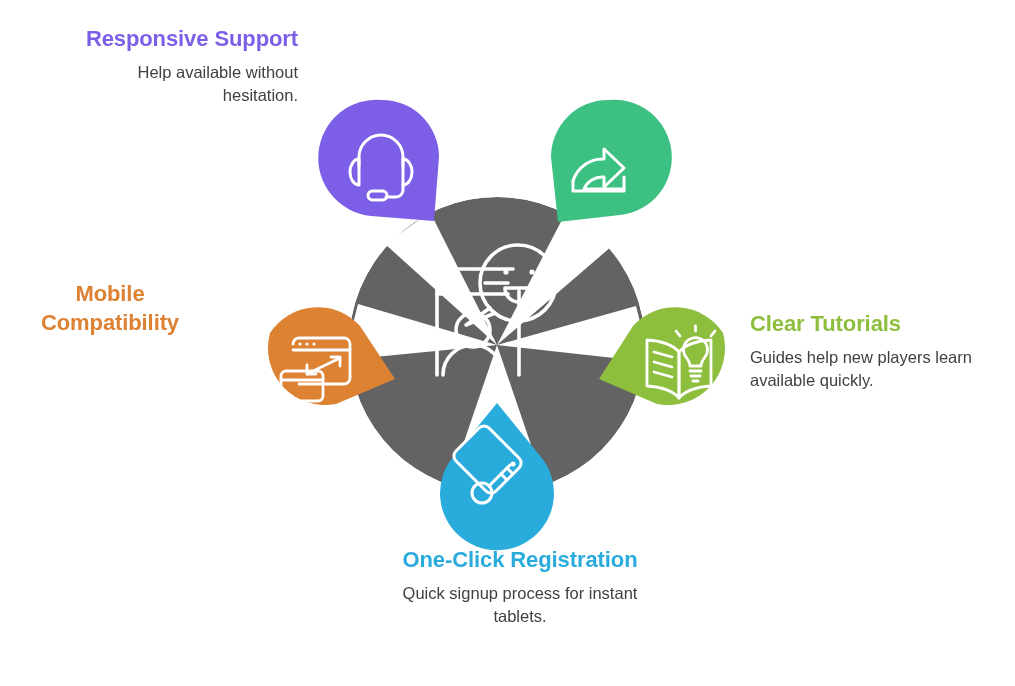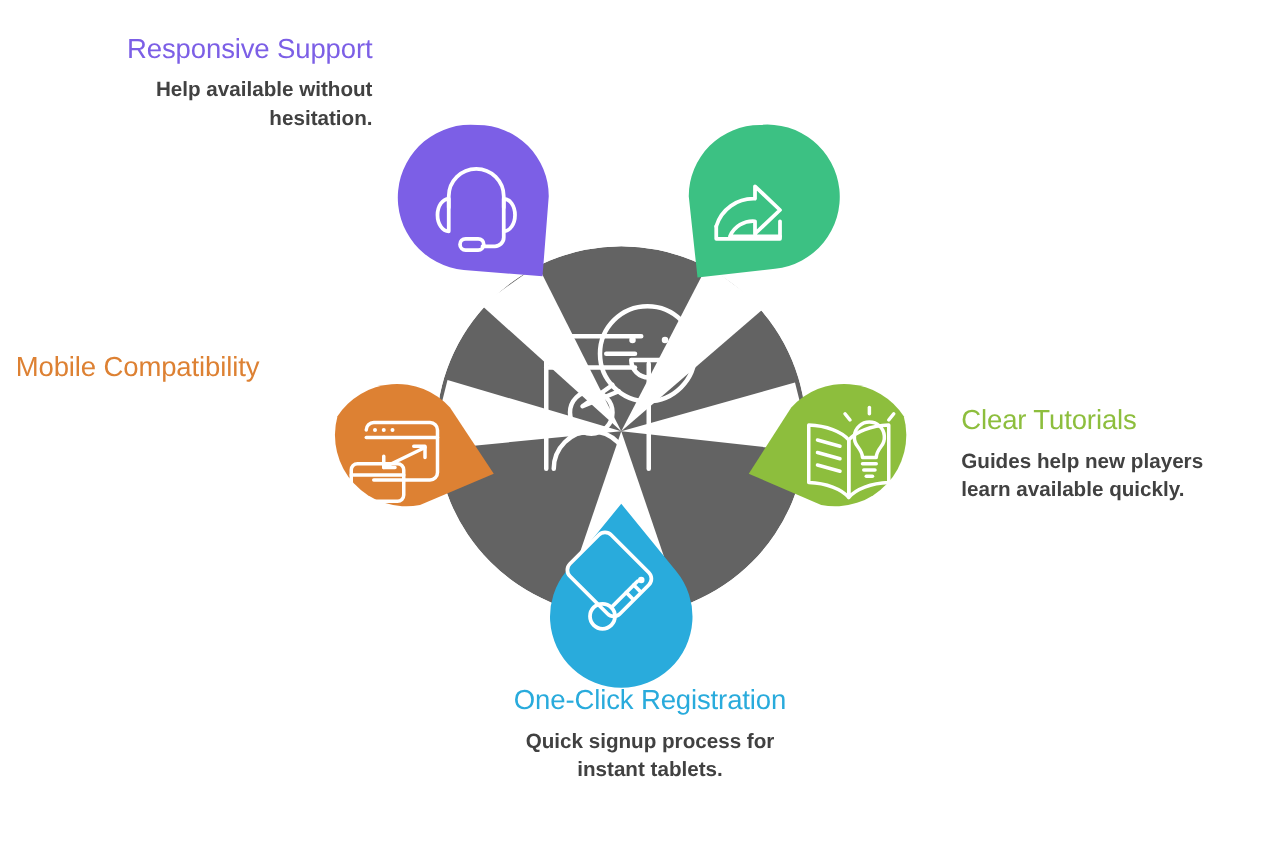--- a/index.html
+++ b/index.html
@@ -24,45 +24,44 @@
     left: 0;
     top: 0;
     width: 1015px;
     height: 686px;
   }
   .callout {
     position: absolute;
   }
   .callout-title {
     font-size: 22px;
-    font-weight: normal;
+    font-weight: bold;
     line-height: 1.32;
     margin: 0 0 8px 0;
     letter-spacing: -0.1px;
   }
   .callout-desc {
     font-size: 16.5px;
     line-height: 1.42;
     color: #414141;
     margin: 0;
-    font-weight: bold;
   }
 
   
   #callout-responsive-support {
     left: 58px;  top: 24px;  width: 240px;  text-align: right;
   }
   #callout-intuitive-design {
     left: 694px; top: 54px;  width: 250px;  text-align: left;
   }
   #callout-mobile-compatibility {
     left: 4px;  top: 279px; width: 212px;  text-align: center;
   }
   #callout-clear-tutorials {
-    left: 769px; top: 309px; width: 236px;  text-align: left; margin-top: 12px;
+    left: 750px; top: 309px; width: 236px;  text-align: left;
   }
   #callout-one-click-registration {
     left: 400px; top: 545px; width: 240px;  text-align: center;
   }
 </style>
 </head>
 <body>
 
 <div class="infographic">
 

